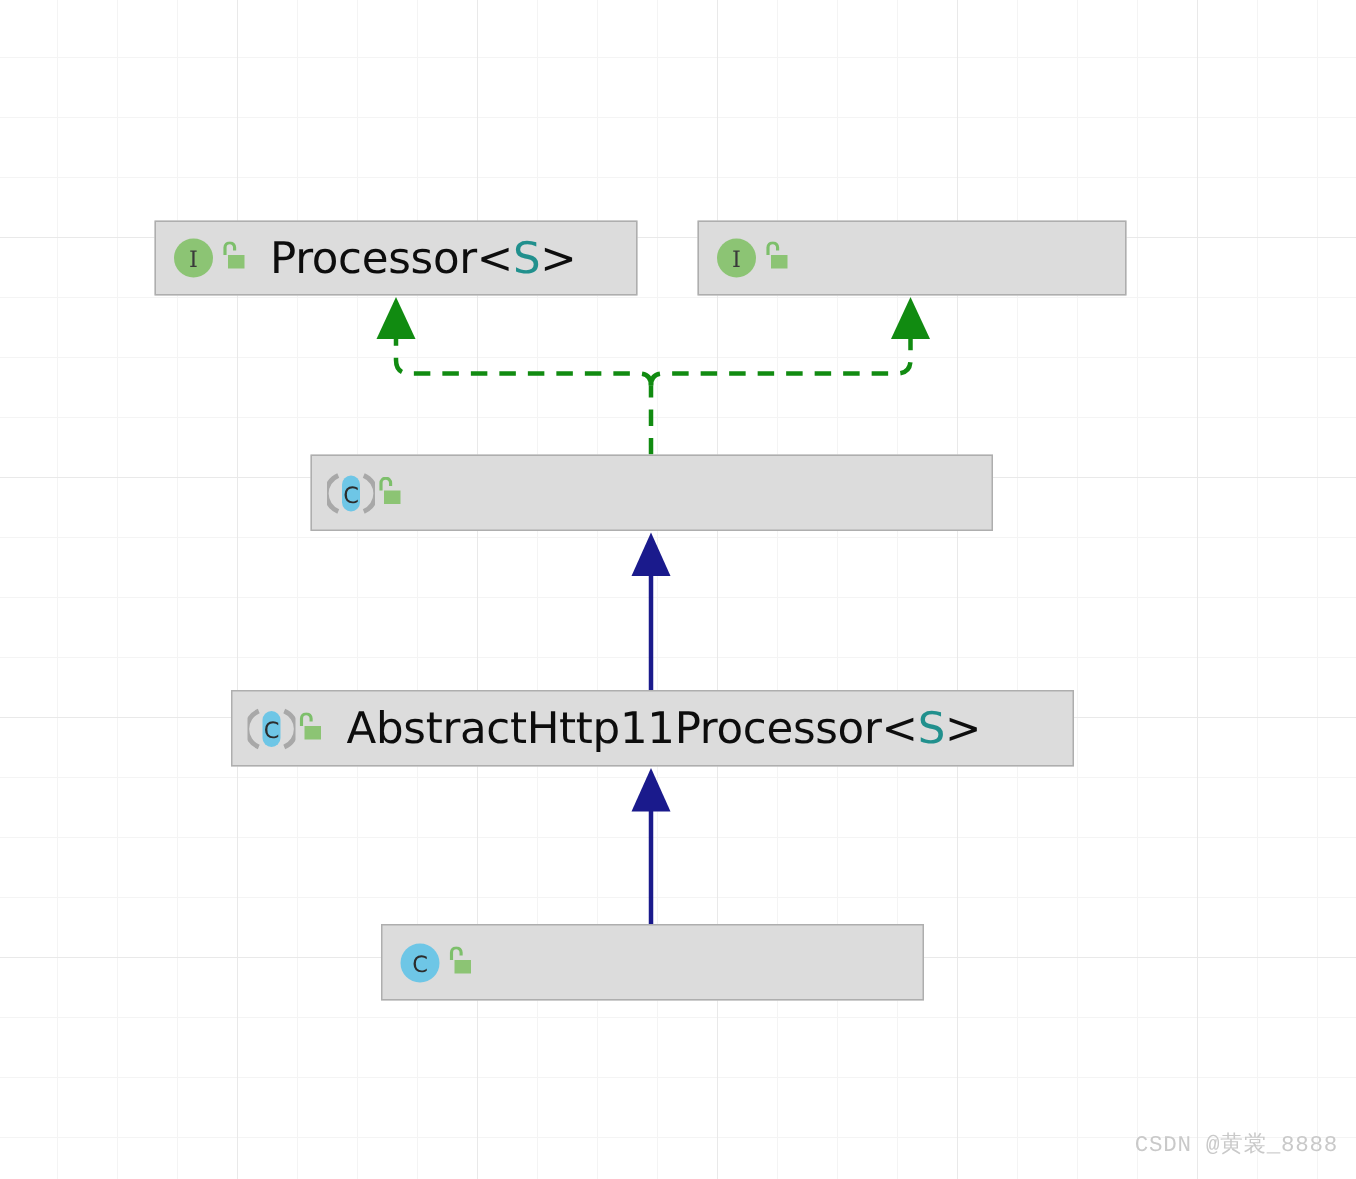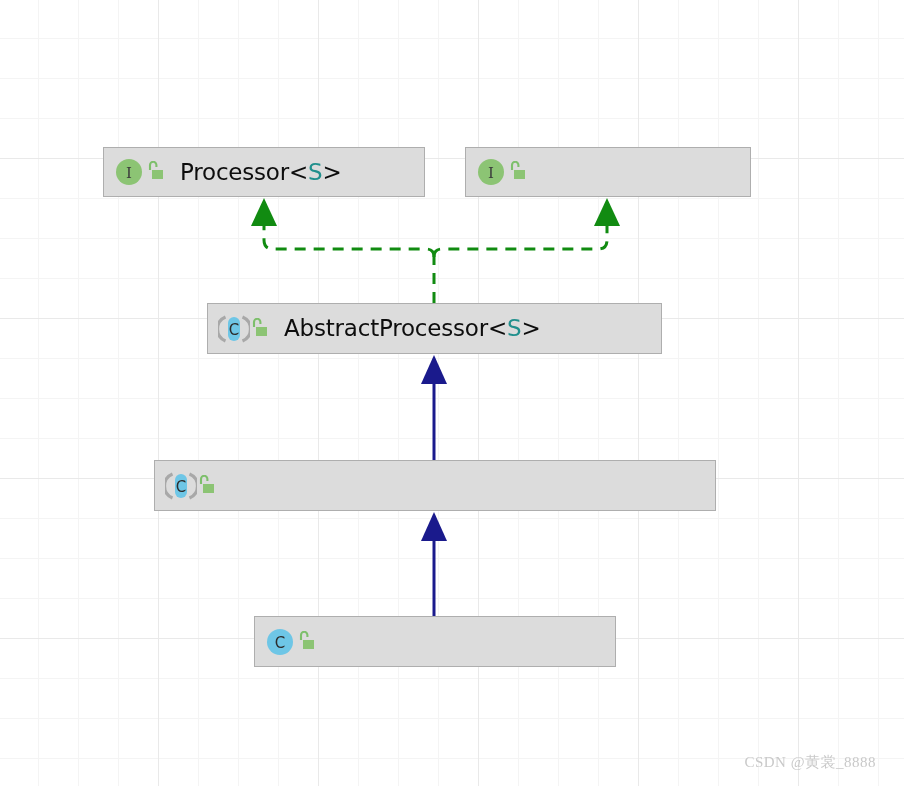--- a/index.html
+++ b/index.html
@@ -67,37 +67,37 @@
     width: 20px;
     height: 22px;
     flex: 0 0 auto;
     margin-left: 2px;
     display: inline-block;
   }
   .lock-icon svg { display: block; }
 
   .node-label {
     margin-left: 14px;
-    font-size: 23px;
+    font-size: 29px;
     line-height: 1;
     color: #0d0d0d;
     letter-spacing: -0.2px;
     font-family: "DejaVu Sans", sans-serif;
     font-weight: 400;
   }
   .node-label .generic-bracket { color: #0d0d0d; }
   .node-label .generic-param { color: #21908d; }
 
   .watermark {
     position: absolute;
-    right: 28px;
+    right: 12px;
     bottom: 14px;
     font-size: 15px;
     color: #c9c9c9;
-    font-family: Liberation Serif, serif;
+    font-family: Liberation Mono, monospace;
     letter-spacing: 0.5px;
     user-select: none;
   }
 </style>
 </head>
 <body>
 
 <div id="canvas">
 
   <svg id="edge-layer" viewBox="0 0 904 786" width="904" height="786" xmlns="http://www.w3.org/2000/svg">
@@ -172,42 +172,42 @@
           <text x="16" y="21" text-anchor="middle" font-family="DejaVu Sans, sans-serif" font-size="15" fill="#2c2c2c">C</text>
         </svg>
       </span>
       <span class="lock-icon">
         <svg width="20" height="22" viewBox="0 0 20 22" xmlns="http://www.w3.org/2000/svg">
           <path d="M4 9 L4 4 A3.2 3.2 0 0 1 10.4 4 L10.4 6" stroke="#7dbf6b" stroke-width="2.1" fill="none"></path>
           <rect x="6" y="9" width="11" height="9" fill="#8cc474"></rect>
         </svg>
       </span>
     </span>
-    <span class="node-label">
-      <span>AbstractProcessor</span><span class="generic-bracket">&lt;</span><span class="generic-param">S</span><span class="generic-bracket">&gt;</span>
-    </span>
   </div>
 
   <div class="uml-node" style="left:154px; top:460px; width:562px; height:51px;">
     <span class="icon-wrap">
       <span class="type-icon">
         <svg width="32" height="30" viewBox="0 0 32 30" xmlns="http://www.w3.org/2000/svg">
           <path d="M7.5 3 A13 13 0 0 0 7.5 27" stroke="#a8a8a8" stroke-width="3.2" fill="none"></path>
           <path d="M24.5 3 A13 13 0 0 1 24.5 27" stroke="#a8a8a8" stroke-width="3.2" fill="none"></path>
           <rect x="10" y="3" width="12" height="24" rx="6" fill="#6ec6e6"></rect>
           <text x="16" y="21" text-anchor="middle" font-family="DejaVu Sans, sans-serif" font-size="15" fill="#2c2c2c">C</text>
         </svg>
       </span>
       <span class="lock-icon">
         <svg width="20" height="22" viewBox="0 0 20 22" xmlns="http://www.w3.org/2000/svg">
           <path d="M4 9 L4 4 A3.2 3.2 0 0 1 10.4 4 L10.4 6" stroke="#7dbf6b" stroke-width="2.1" fill="none"></path>
           <rect x="6" y="9" width="11" height="9" fill="#8cc474"></rect>
         </svg>
       </span>
     </span>
+    <span class="node-label">
+      <span>AbstractHttp11Processor</span><span class="generic-bracket">&lt;</span><span class="generic-param">S</span><span class="generic-bracket">&gt;</span>
+    </span>
   </div>
 
   <div class="uml-node" style="left:254px; top:616px; width:362px; height:51px;">
     <span class="icon-wrap">
       <span class="type-icon">
         <svg width="30" height="30" viewBox="0 0 30 30" xmlns="http://www.w3.org/2000/svg">
           <circle cx="15" cy="15" r="13" fill="#6ec6e6"></circle>
           <text x="15" y="21" text-anchor="middle" font-family="DejaVu Sans, sans-serif" font-size="15" fill="#2c2c2c">C</text>
         </svg>
       </span>

